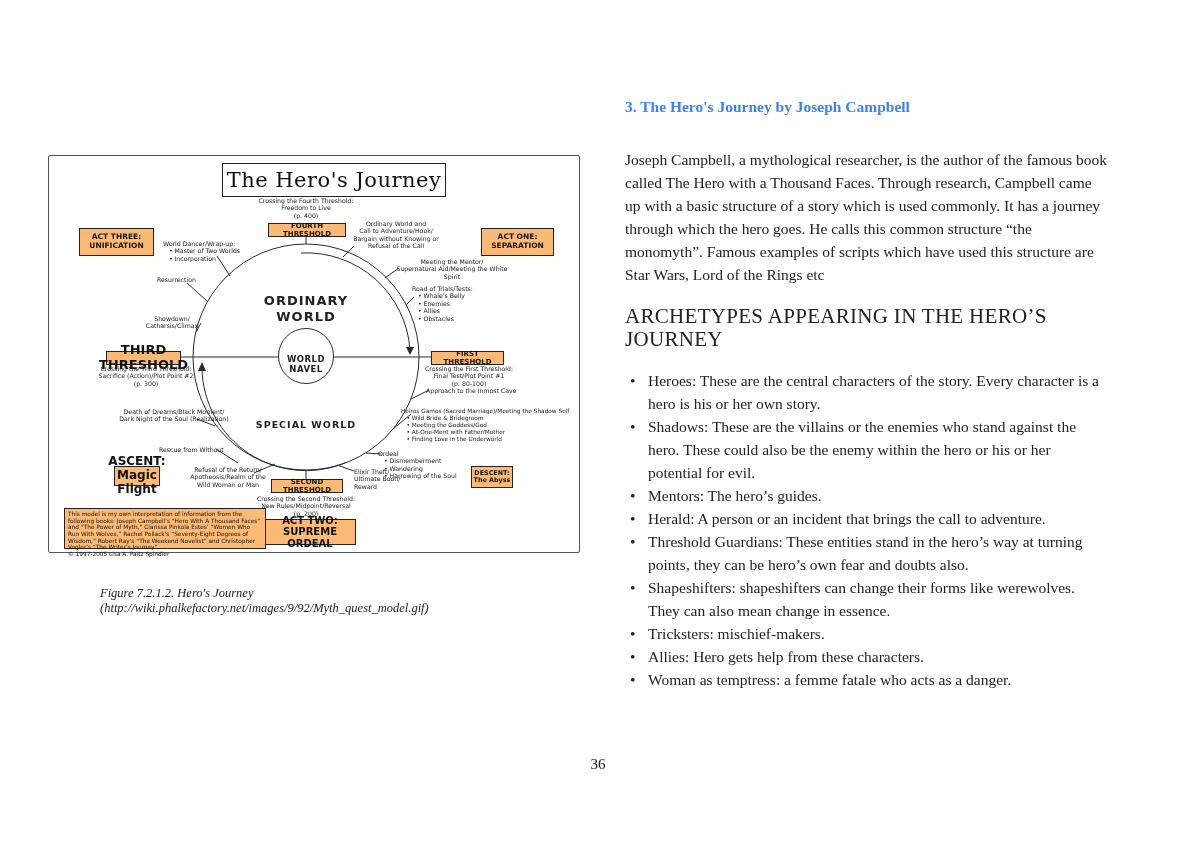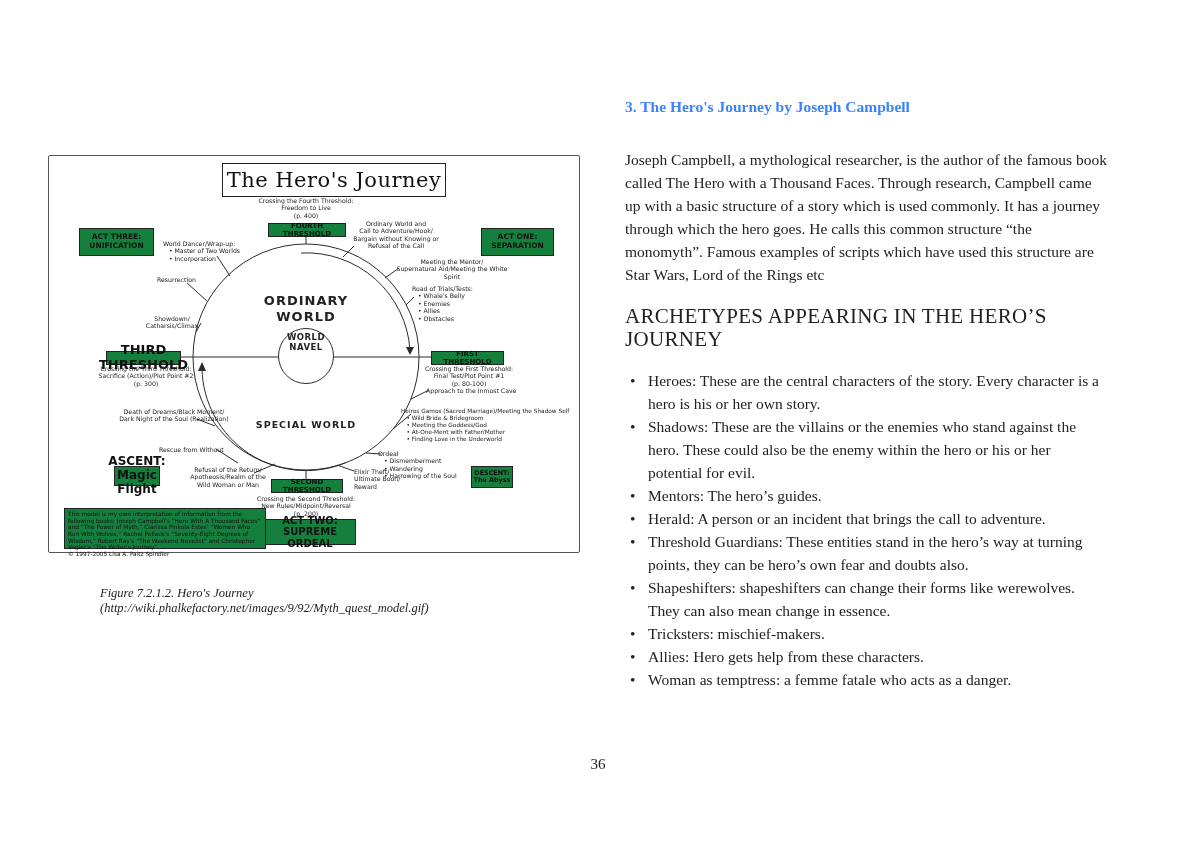--- a/index.html
+++ b/index.html
@@ -11,21 +11,21 @@
               border:1px solid #555;border-radius:2px;background:#fff;}
   .fig-inner{position:absolute;inset:0;}
   .fig-svg{position:absolute;left:0;top:0;}
   .fig-title{position:absolute;left:145px;top:7px;width:222px;height:32px;
              border:1.5px solid #222;display:flex;align-items:center;justify-content:center;
              font-family:"DejaVu Serif",serif;font-size:21px;color:#111;letter-spacing:0.5px;margin-left:28px;}
   .fig-label{position:absolute;font-family:"DejaVu Sans",sans-serif;font-size:6.2px;
              line-height:1.2;color:#222;white-space:pre-line;}
   .pre{white-space:pre-wrap;}
   .ctr{text-align:center;}
-  .boxed{border:1px solid #222;background:#15803d;display:flex;align-items:center;
+  .boxed{border:1px solid #222;background:#fdba74;display:flex;align-items:center;
          justify-content:center;text-align:center;font-family:"DejaVu Sans",sans-serif;
          color:#111;white-space:pre-line;position:absolute;line-height:1.15;}
 
   .p-act3{left:30px;top:72px;width:73px;height:26px;font-size:7.5px;font-weight:bold;}
   .p-act1{left:432px;top:72px;width:71px;height:26px;font-size:7.5px;font-weight:bold;}
   .p-act2{left:215px;top:363px;width:90px;height:24px;font-size:10px;font-weight:bold;}
   .p-th4{left:219px;top:67px;width:76px;height:12px;font-size:7px;font-weight:bold;}
   .p-th3{left:57px;top:195px;width:73px;height:12px;font-size:13px;font-weight:bold;}
   .p-th1{left:382px;top:195px;width:71px;height:12px;font-size:7px;font-weight:bold;}
   .p-th2{left:222px;top:323px;width:70px;height:12px;font-size:7px;font-weight:bold;}
@@ -37,21 +37,21 @@
 
   .p-note4{left:200px;top:41px;width:114px;}
   .p-ordcall{left:301px;top:64px;width:92px;}
   .p-mentor{left:341px;top:102px;width:124px;}
   .p-road{left:363px;top:129px;width:72px;}
   .p-dancer{left:114px;top:84px;width:80px;}
   .p-resur{left:108px;top:120px;width:52px;}
   .p-showdown{left:94px;top:159px;width:58px;}
   .p-ordworld{left:187px;top:137px;width:140px;font-size:13px;font-weight:bold;letter-spacing:1px;}
   .p-spworld{left:187px;top:263px;width:140px;font-size:9.5px;font-weight:bold;letter-spacing:1px;}
-  .p-navel{left:227px;top:176px;width:60px;font-size:8.5px;font-weight:bold;letter-spacing:0.5px;}
+  .p-navel{left:227px;top:198px;width:60px;font-size:8.5px;font-weight:bold;letter-spacing:0.5px;}
   .p-note3{left:38px;top:209px;width:118px;}
   .p-note1{left:370px;top:209px;width:100px;}
   .p-approach{left:377px;top:231px;width:115px;}
   .p-death{left:50px;top:252px;width:150px;}
   .p-heiros{left:352px;top:252px;width:176px;font-size:5.8px;}
   .p-rescue{left:110px;top:290px;width:95px;}
   .p-refusal{left:125px;top:310px;width:108px;}
   .p-elixir{left:305px;top:312px;width:52px;}
   .p-ordeal{left:329px;top:294px;width:110px;}
   .p-note2{left:208px;top:339px;width:98px;}

